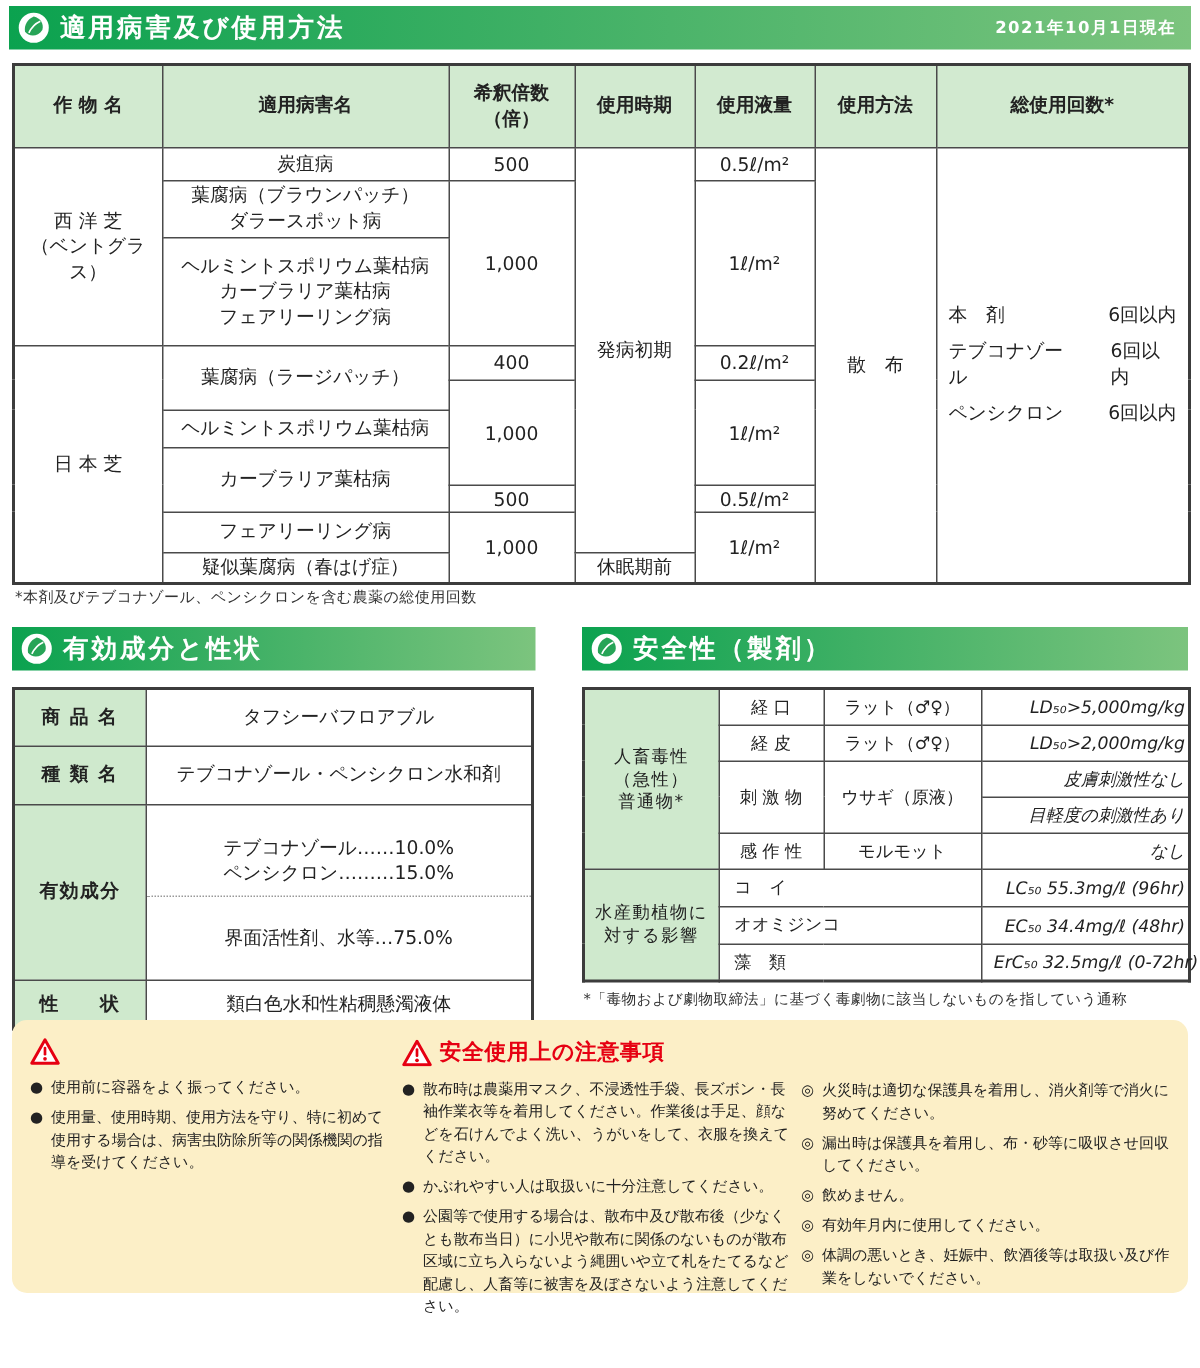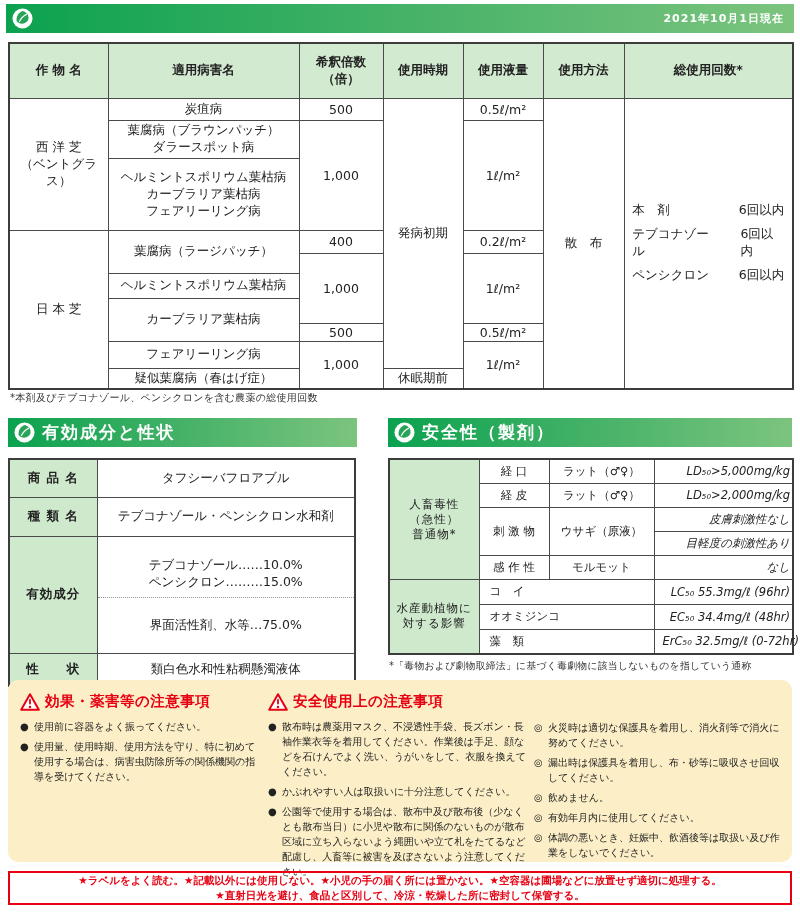--- a/index.html
+++ b/index.html
@@ -71,20 +71,21 @@
 <body>
 
 <div class="page">
 
   <div class="bar" id="bar-usage">
     <svg class="leaf" viewBox="0 0 22 22">
       <circle cx="11" cy="11" r="10.5" fill="#ffffff"></circle>
       <path d="M11 3.2 C15.8 4.4 18.2 8.2 17 12.6 C13.8 17.6 7.6 17.4 4.9 13.8 C4.1 9.2 6.6 5.1 11 3.2 Z" fill="#27a457"></path>
       <path d="M7.6 14.6 C9.4 10.6 12.4 7.8 15.6 6.4" stroke="#ffffff" stroke-width="1.2" fill="none"></path>
     </svg>
+    <span class="bar-title">適用病害及び使用方法</span>
     <span class="bar-date">2021年10月1日現在</span>
   </div>
 
   <table id="usage-table">
     <colgroup>
       <col style="width:99px">
         <col style="width:191px">
         <col style="width:84px">
       <col style="width:80px">
         <col style="width:80px">
@@ -272,21 +273,20 @@
 
   <div id="warning-box">
 
     <div class="warn-col1">
       <div class="warn-title">
         <svg class="tri" viewBox="0 0 24 22">
           <path d="M12 1.5 L22.8 20.5 H1.2 Z" fill="#ffffff" stroke="#e60012" stroke-width="2.4" stroke-linejoin="round"></path>
           <rect x="10.9" y="7.2" width="2.2" height="7" rx="1" fill="#e60012"></rect>
           <circle cx="12" cy="17" r="1.5" fill="#e60012"></circle>
         </svg>
-        <span>効果・薬害等の注意事項</span>
       </div>
       <ul class="warn-list">
         <li>
           <span class="mk">●</span>
           <span class="tx">使用前に容器をよく振ってください。</span>
         </li>
         <li>
           <span class="mk">●</span>
           <span class="tx">使用量、使用時期、使用方法を守り、特に初めて使用する場合は、病害虫防除所等の関係機関の指導を受けてください。</span>
         </li>
@@ -338,18 +338,14 @@
         </li>
         <li>
           <span class="mk">◎</span>
           <span class="tx">体調の悪いとき、妊娠中、飲酒後等は取扱い及び作業をしないでください。</span>
         </li>
       </ul>
     </div>
 
   </div>
 
-  <div id="storage-footer">
-    <div>★ラベルをよく読む。★記載以外には使用しない。★小児の手の届く所には置かない。★空容器は圃場などに放置せず適切に処理する。</div>
-    <div>★直射日光を避け、食品と区別して、冷涼・乾燥した所に密封して保管する。</div>
-  </div>
 
 </div>
 
 </body></html>

